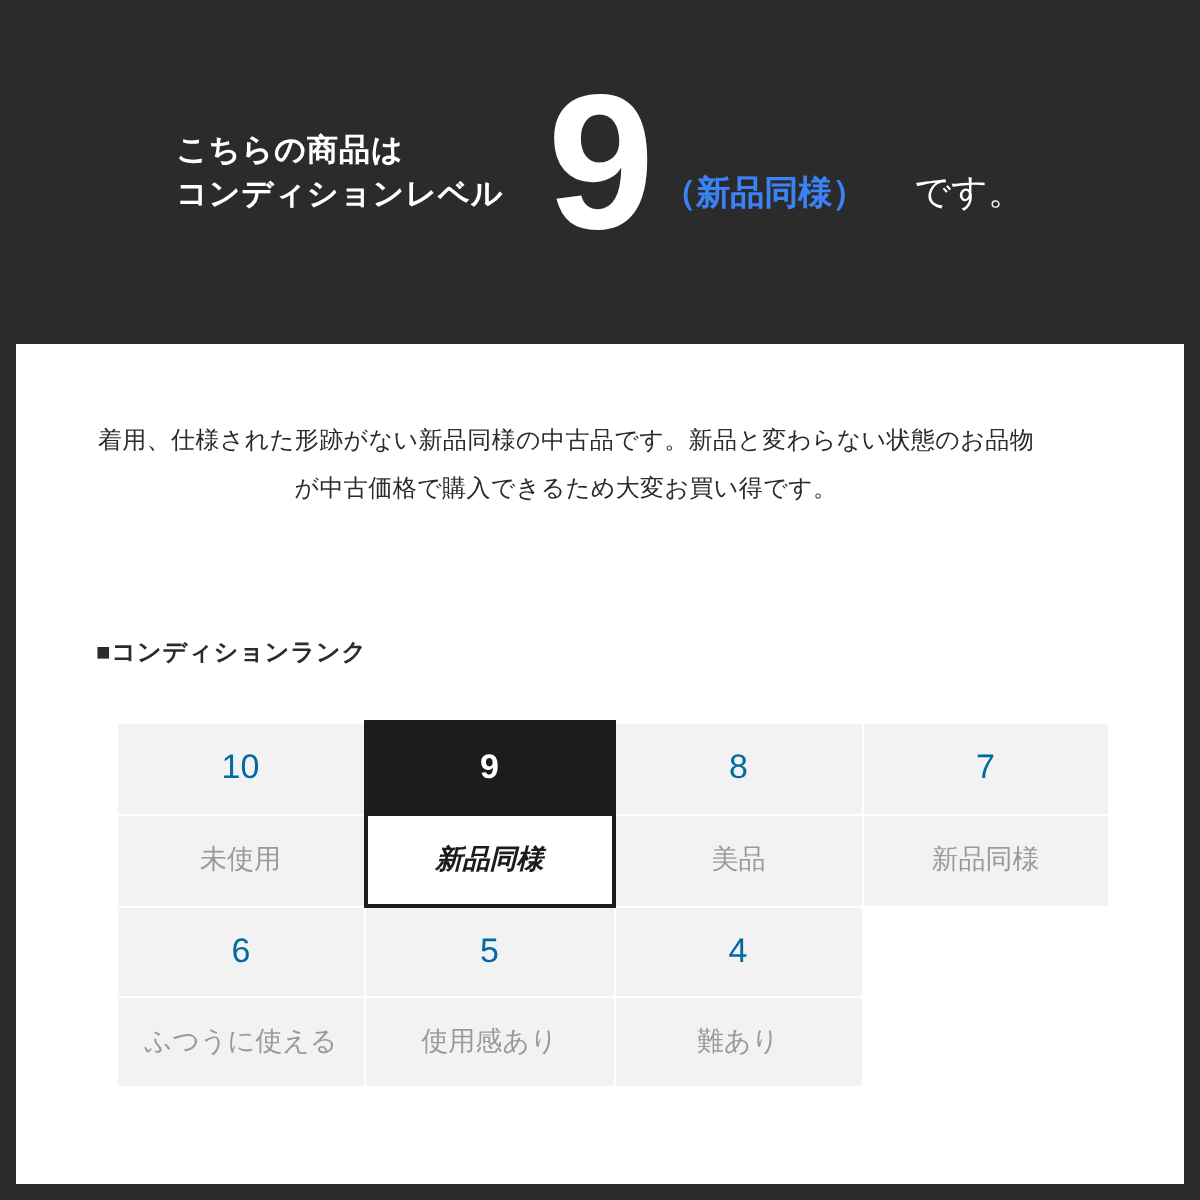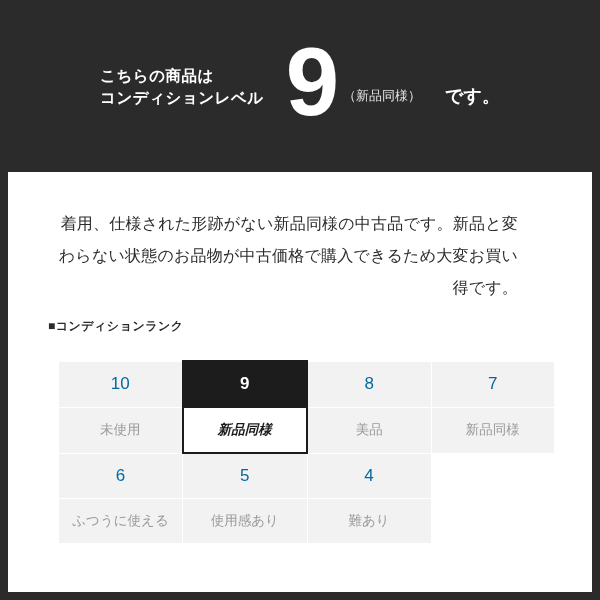--- a/index.html
+++ b/index.html
@@ -53,29 +53,29 @@
   }
   .header-num {
     color: #ffffff;
     font-weight: bold;
     font-size: 96px;
     line-height: 1;
     margin: 0 6px 0 22px;
     letter-spacing: -2px;
   }
   .header-paren {
-    color: #e5e5e5;
-    font-weight: normal;
-    font-size: 13px;
+    color: #3b82f6;
+    font-weight: bold;
+    font-size: 17px;
     padding-top: 28px;
     white-space: nowrap;
   }
   .header-suffix {
     color: #ffffff;
-    font-weight: bold;
+    font-weight: normal;
     font-size: 18px;
     padding-top: 28px;
     margin-left: 24px;
     white-space: nowrap;
   }
   
   .card {
     position: absolute;
     left: 8px;
     top: 172px;
@@ -83,24 +83,24 @@
     height: 420px;
     background: #ffffff;
     box-sizing: border-box;
   }
   .desc {
     position: absolute;
     left: 40px;
     top: 36px;
     width: 470px;
     color: #2b2b2b;
-    font-size: 16px;
+    font-size: 12px;
     line-height: 2.0;
     letter-spacing: 0.2px;
-    text-align: right;
+    text-align: center;
   }
   .rank-title {
     position: absolute;
     left: 40px;
     top: 146px;
     color: #2b2b2b;
     font-size: 12px;
     font-weight: bold;
     letter-spacing: 0.5px;
   }

